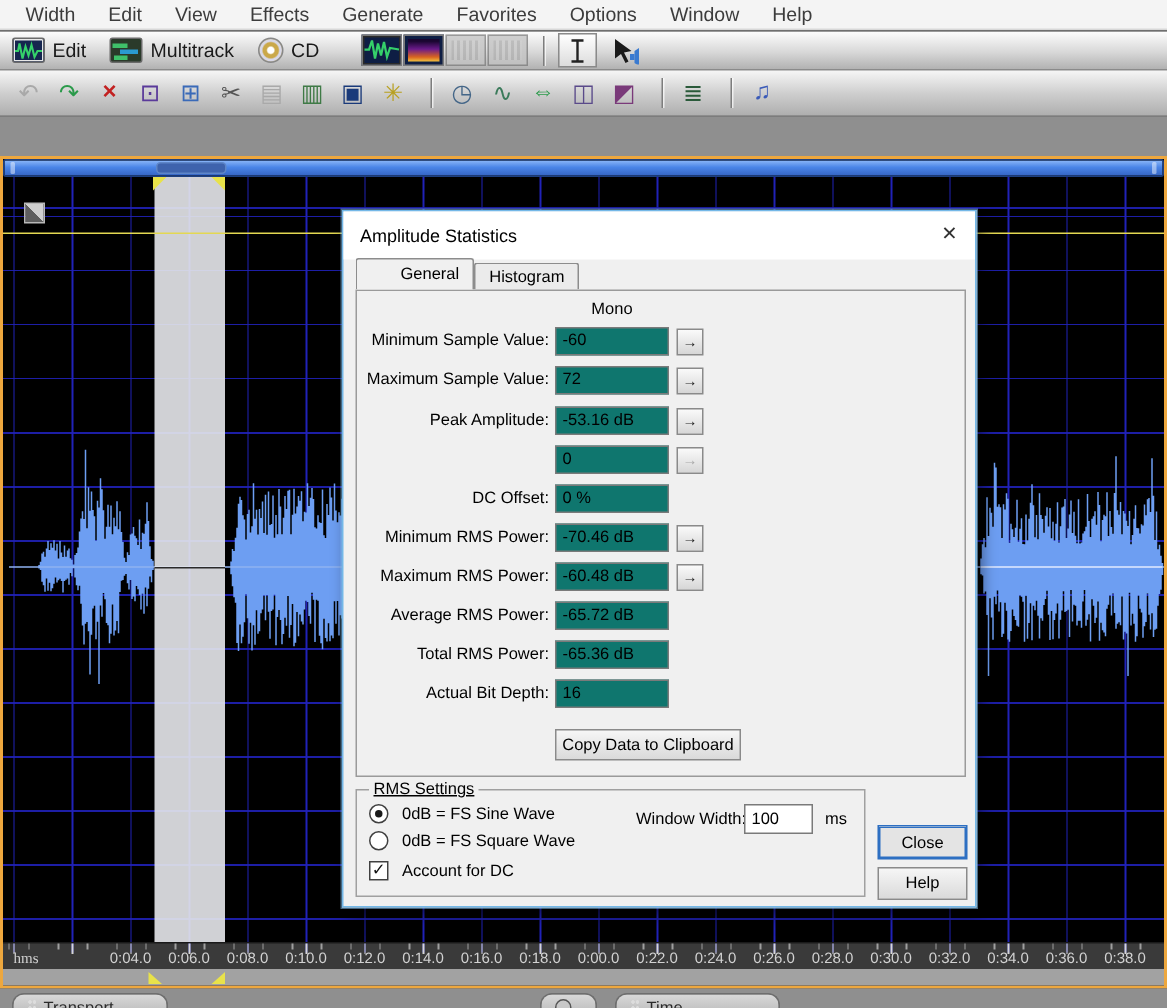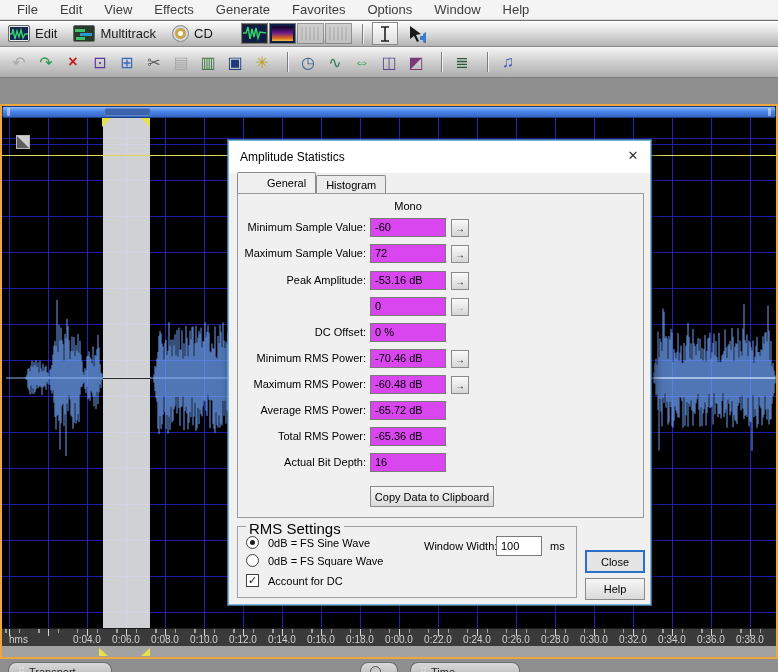--- a/index.html
+++ b/index.html
@@ -101,21 +101,21 @@
     background:repeating-linear-gradient(to right, #2a2cc0 0 1px, transparent 1px 39px);
     background-position:7px 0; }
   .ruler-ticks-minor { position:absolute; left:0; top:0; width:774px; height:4px;
     background:repeating-linear-gradient(to right, #9f9f9f 0 1px, transparent 1px 19.5px);
     background-position:17px 0; }
   .ruler-ticks-major { position:absolute; left:0; top:0; width:774px; height:7px;
     background:repeating-linear-gradient(to right, #d6d6d6 0 1px, transparent 1px 39px);
     background-position:7px 0; }
   .ruler-label { position:absolute; bottom:1px; width:44px; text-align:center;
     font-size:10px; color:#d2d2d2; }
-  .ruler-unit { position:absolute; left:7px; bottom:1px; font-size:10px; color:#d2d2d2; }
+  .ruler-unit { position:absolute; left:7px; bottom:1px; font-size:10px; color:#d2d2d2;font-family:Liberation Serif, serif; }
 
   
   .marker-strip { position:absolute; left:0; top:540px; width:774px; height:11px; background:#a2a2a2; }
   .mk { position:absolute; width:0; height:0; top:2px; }
   .mk.left { left:97px; border-bottom:8px solid #e8e24a; border-right:9px solid transparent; }
   .mk.right { left:139px; border-bottom:8px solid #e8e24a; border-left:9px solid transparent; }
 
   
   .bottombar { position:absolute; left:0; top:659px; width:778px; height:13px; background:#8f8f8f; overflow:hidden; }
   .dock-pill { position:absolute; top:3px; height:18px; border:1px solid #6e6e6e; border-bottom:none;
@@ -136,34 +136,34 @@
   .dlg-tabs { position:absolute; left:8px; top:31px; height:21px; display:flex; align-items:flex-end; }
   .dlg-tab { border:1px solid #8c8c8c; border-bottom:none; background:#f0f0f0;
     padding:3px 9px 2px; font-size:11px; position:relative; }
   .dlg-tab.active { height:21px; z-index:2; padding-top:4px; border-radius:2px 2px 0 0;padding-left:29px; }
   .dlg-tab.inactive { height:18px; background:#ebebeb; border-radius:2px 2px 0 0; }
   .tabpage { position:absolute; left:8px; top:52px; width:407px; height:325px;
     border:1px solid #9a9a9a; background:#f0f0f0; }
   .mono-header { position:absolute; left:132px; top:6px; width:76px; text-align:center; font-size:11px; }
   .stat-row { position:absolute; left:0; height:20px; width:100%; }
   .stat-label { position:absolute; left:0; width:128px; text-align:right; top:3px; font-size:11px; }
-  .stat-value { position:absolute; left:132px; top:0; width:76px; height:19px; background:#d946ef;
+  .stat-value { position:absolute; left:132px; top:0; width:76px; height:19px; background:#0f766e;
     border:1px solid #7a7a7a; font-size:11px; line-height:17px; padding-left:4px; }
   .arrow-btn { position:absolute; left:213px; top:1px; width:18px; height:18px;
     border:1px solid #8a8a8a; background:linear-gradient(#fafafa,#d6d6d6);
     font-size:10px; color:#222; line-height:15px; text-align:center; padding:0;
     font-family:"Liberation Sans",sans-serif; }
   .arrow-btn.disabled { color:#aaa; }
   .copy-btn { position:absolute; left:132px; top:292px; width:124px; height:21px;
     border:1px solid #8a8a8a; background:linear-gradient(#f6f6f6,#dadada); font-size:11px;
     font-family:"Liberation Sans",sans-serif; }
 
   .rms-group { position:absolute; left:8px; top:385px; width:340px; height:72px;
     border:1px solid #a0a0a0; }
-  .rms-group-label { position:absolute; left:8px; top:-7px; background:#f0f0f0; padding:0 3px; font-size:15px; }
+  .rms-group-label { position:absolute; left:8px; top:-7px; background:#f0f0f0; padding:0 3px; font-size:11px;text-decoration:underline; }
   .opt-row { position:absolute; display:flex; align-items:center; gap:9px; }
   .radio { width:13px; height:13px; border:1px solid #404040; border-radius:50%; background:#fff; position:relative; flex:none; }
   .radio.sel::after { content:""; position:absolute; inset:3px; background:#1a1a1a; border-radius:50%; }
   .checkbox { width:13px; height:13px; border:1px solid #404040; background:#fff;
     font-size:11px; line-height:11px; text-align:center; color:#111; flex:none; }
   .opt-label { font-size:11px; }
   .ww-label { position:absolute; left:186px; top:13px; font-size:11px; }
   .ww-input { position:absolute; left:258px; top:9px; width:46px; height:20px; border:1px solid #7a7a7a;
     background:#fff; font-size:11px; padding-left:4px; font-family:"Liberation Sans",sans-serif; }
   .ww-unit { position:absolute; left:312px; top:13px; font-size:11px; }
@@ -176,21 +176,21 @@
   .help-btn { position:absolute; left:356px; top:437px; width:60px; height:22px;
     border:1px solid #8a8a8a; background:linear-gradient(#f6f6f6,#dadada); font-size:11px;
     font-family:"Liberation Sans",sans-serif; }
 </style>
 </head>
 <body>
 
 <div id="app">
 
   <div class="menubar">
-    <span class="menu-item">File</span>
+    <span class="menu-item">Width</span>
     <span class="menu-item">Edit</span>
     <span class="menu-item">View</span>
     <span class="menu-item">Effects</span>
     <span class="menu-item">Generate</span>
     <span class="menu-item">Favorites</span>
     <span class="menu-item">Options</span>
     <span class="menu-item">Window</span>
     <span class="menu-item">Help</span>
   </div>
 

